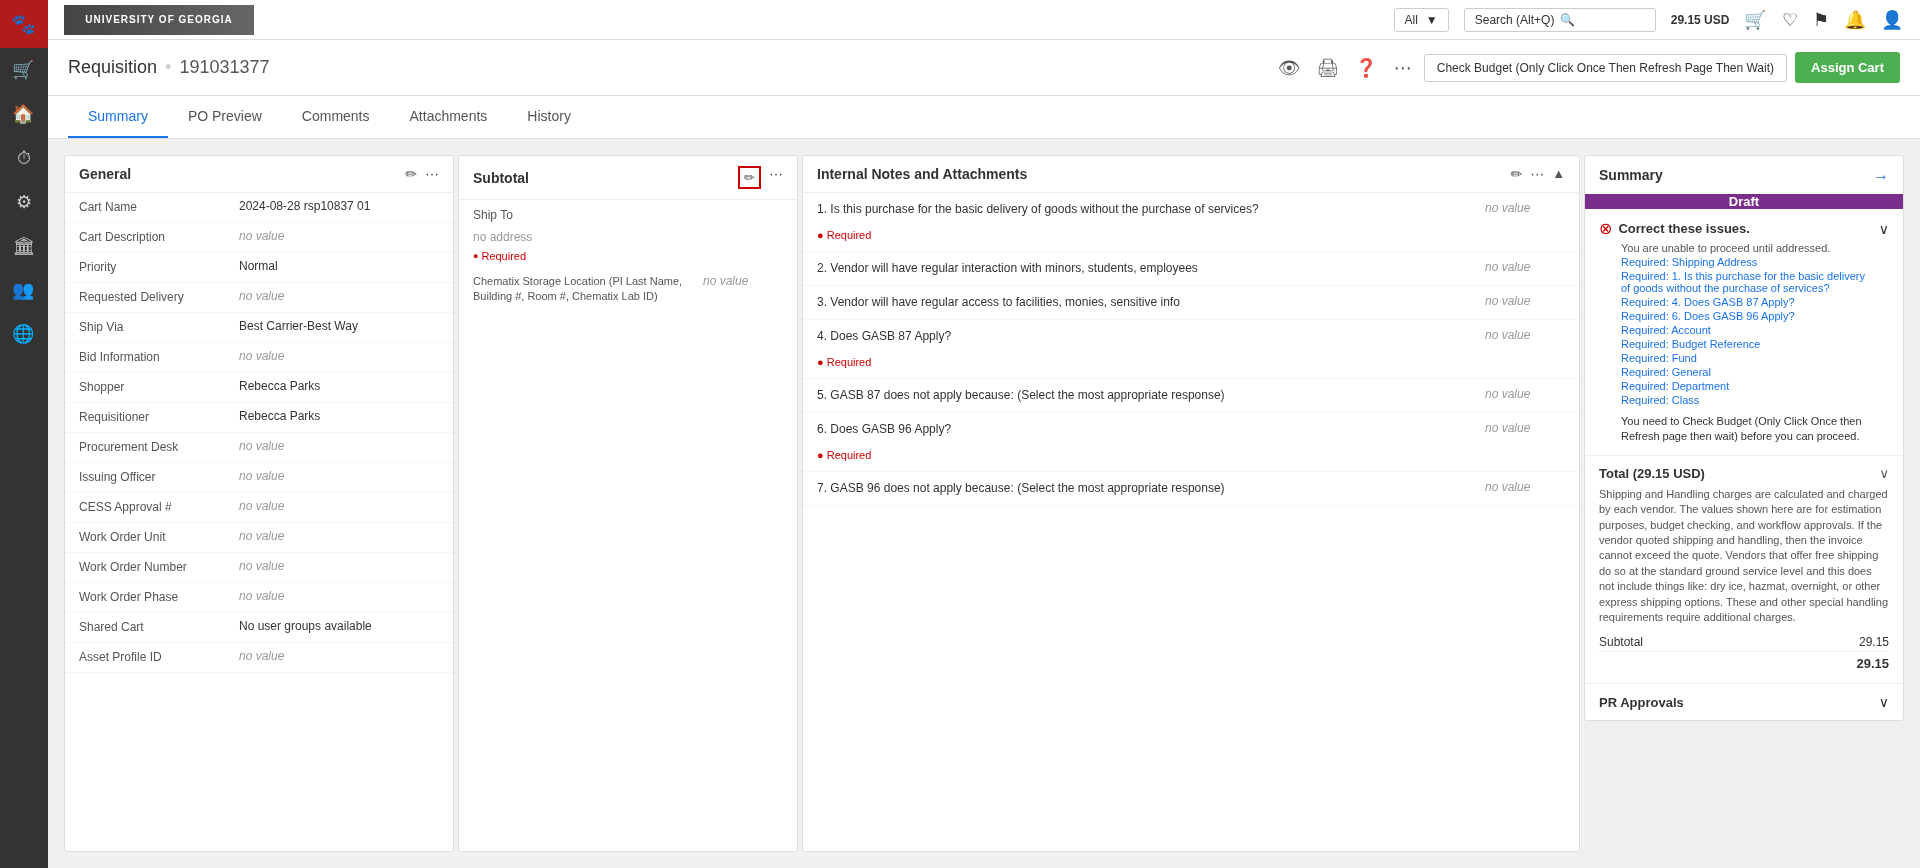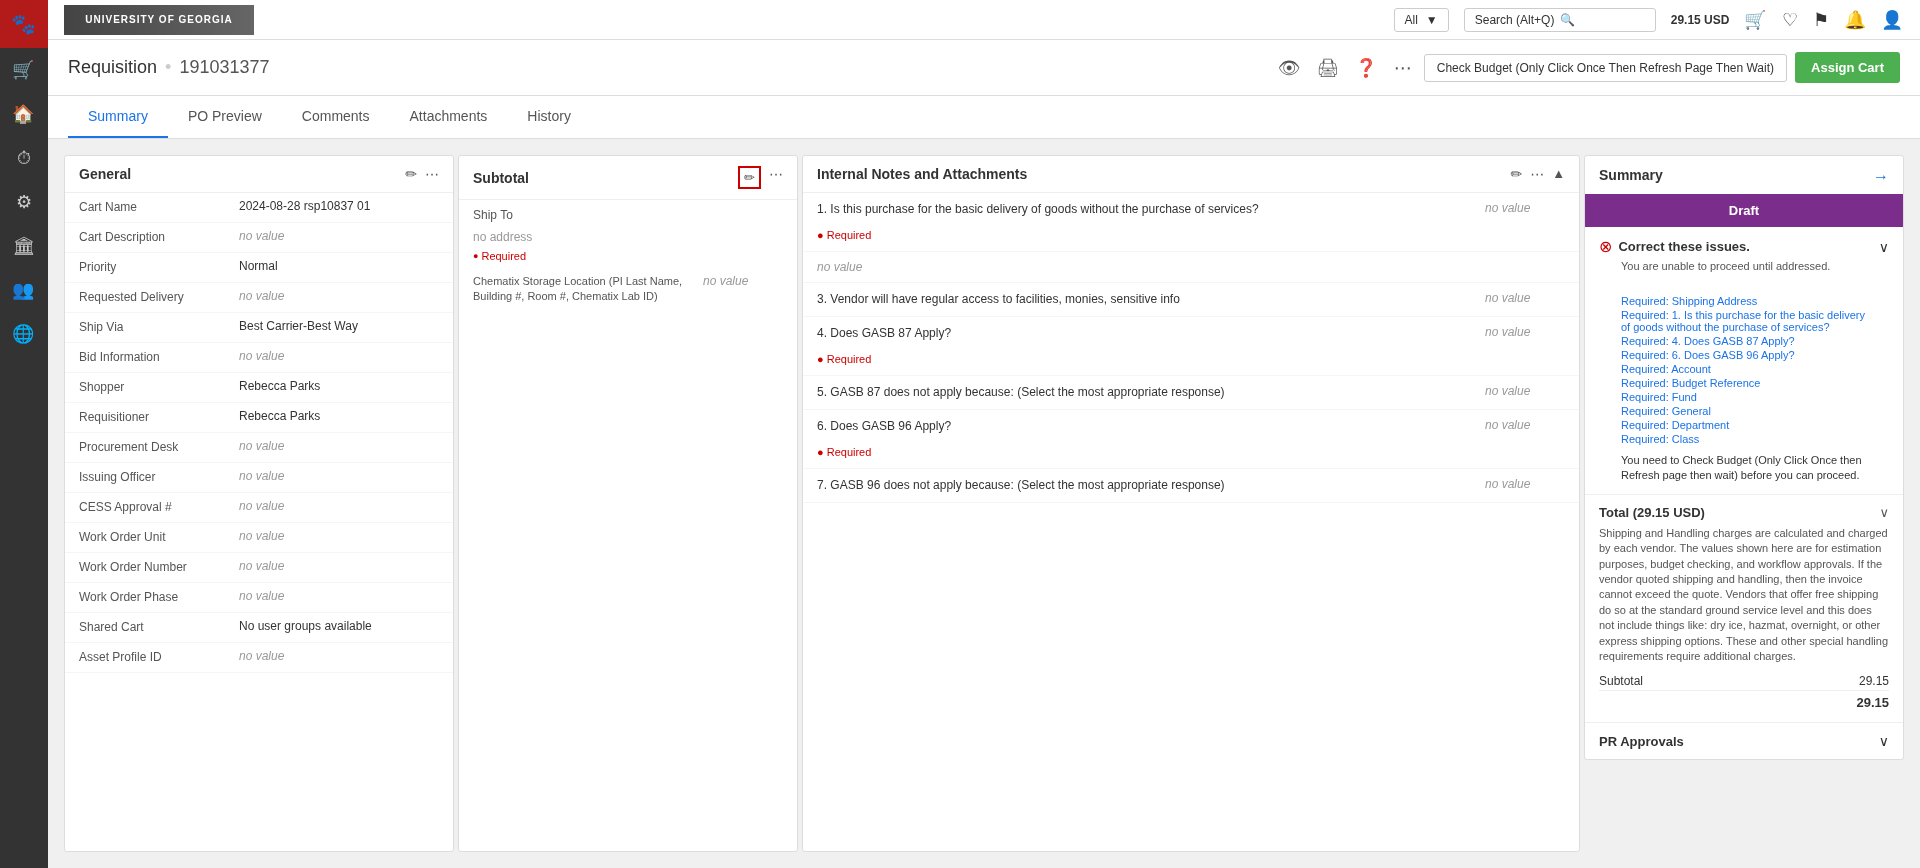--- a/index.html
+++ b/index.html
@@ -66,27 +66,27 @@
     .notes-question { font-size:12px; color:#333; flex:1; line-height:1.4; }
     .notes-value { font-size:12px; color:#999; font-style:italic; width:80px; flex-shrink:0; }
     .notes-required { display:flex; align-items:center; gap:3px; color:#c00; font-size:11px; margin-top:10px; }
 
     
     .summary-sidebar { width:320px; flex-shrink:0; }
     .summary-card { background:#fff; border:1px solid #ddd; border-radius:3px; }
     .summary-header { display:flex; align-items:center; justify-content:space-between; padding:10px 14px; }
     .summary-title { font-weight:bold; font-size:14px; }
     .summary-arrow { color:#1a73e8; font-size:16px; cursor:pointer; }
-    .draft-banner { background:#7b2d8b; color:#fff; text-align:center; padding:9px; font-size:13px; font-weight:bold; }
+    .draft-banner { background:#7b2d8b; color:#fff; text-align:center; padding:0; font-size:13px; font-weight:bold; }
 
     .error-section { padding:10px 14px; border-bottom:1px solid #eee; }
     .error-header { display:flex; align-items:center; gap:6px; margin-bottom:4px; }
     .error-icon { color:#c00; font-size:16px; }
     .error-title { font-weight:bold; font-size:13px; color:#333; }
-    .error-subtitle { font-size:11px; color:#555; margin-left:22px; margin-bottom:23px; }
+    .error-subtitle { font-size:11px; color:#555; margin-left:22px; margin-bottom:2px; }
     .error-link { display:block; color:#1a73e8; font-size:11px; text-decoration:none; margin:2px 22px; cursor:pointer; }
     .error-note { font-size:11px; color:#333; margin:8px 22px 0; line-height:1.4; }
 
     .total-section { padding:10px 14px; border-bottom:1px solid #eee; }
     .total-header { display:flex; align-items:center; justify-content:space-between; margin-bottom:6px; }
     .total-title { font-weight:bold; font-size:13px; }
     .total-chevron { color:#555; cursor:pointer; }
     .total-desc { font-size:11px; color:#555; line-height:1.4; margin-bottom:8px; }
     .total-row { display:flex; justify-content:space-between; font-size:12px; padding:2px 0;text-align:right; }
     .total-row.bold { font-weight:bold; font-size:13px; border-top:1px solid #eee; padding-top:4px; }
@@ -289,20 +289,21 @@
 
       <div class="notes-row">
         <div class="notes-question">
           1. Is this purchase for the basic delivery of goods without the purchase of services?
           <div class="notes-required">● Required</div>
         </div>
         <div class="notes-value">no value</div>
       </div>
 
       <div class="notes-row">
+        <div class="notes-question">2. Vendor will have regular interaction with minors, students, employees</div>
         <div class="notes-value">no value</div>
       </div>
 
       <div class="notes-row">
         <div class="notes-question">3. Vendor will have regular access to facilities, monies, sensitive info</div>
         <div class="notes-value">no value</div>
       </div>
 
       <div class="notes-row">
         <div class="notes-question">

